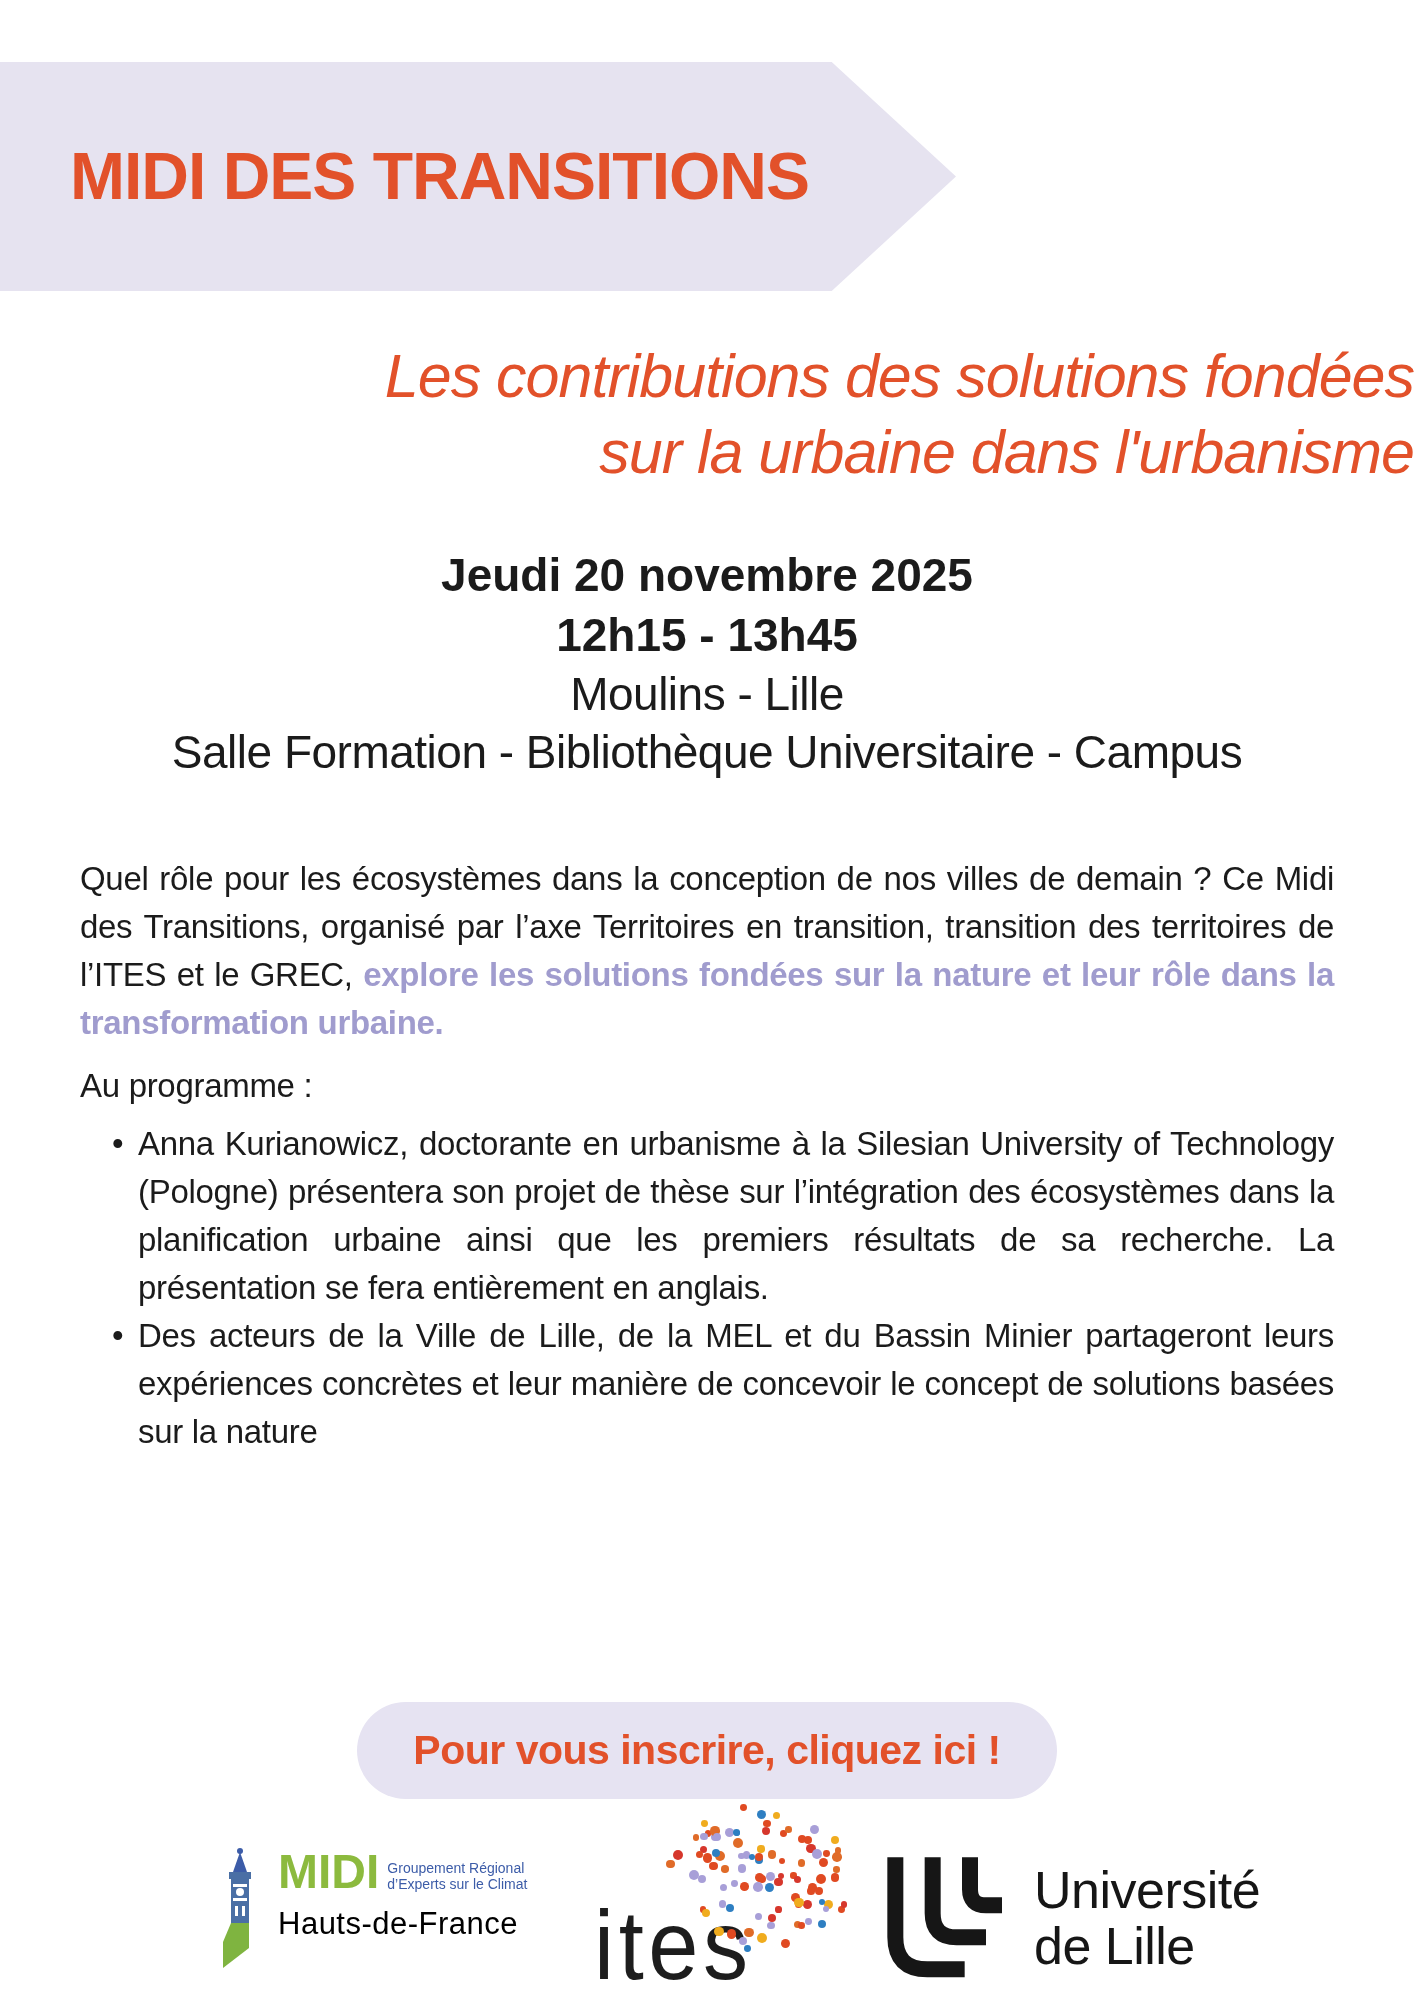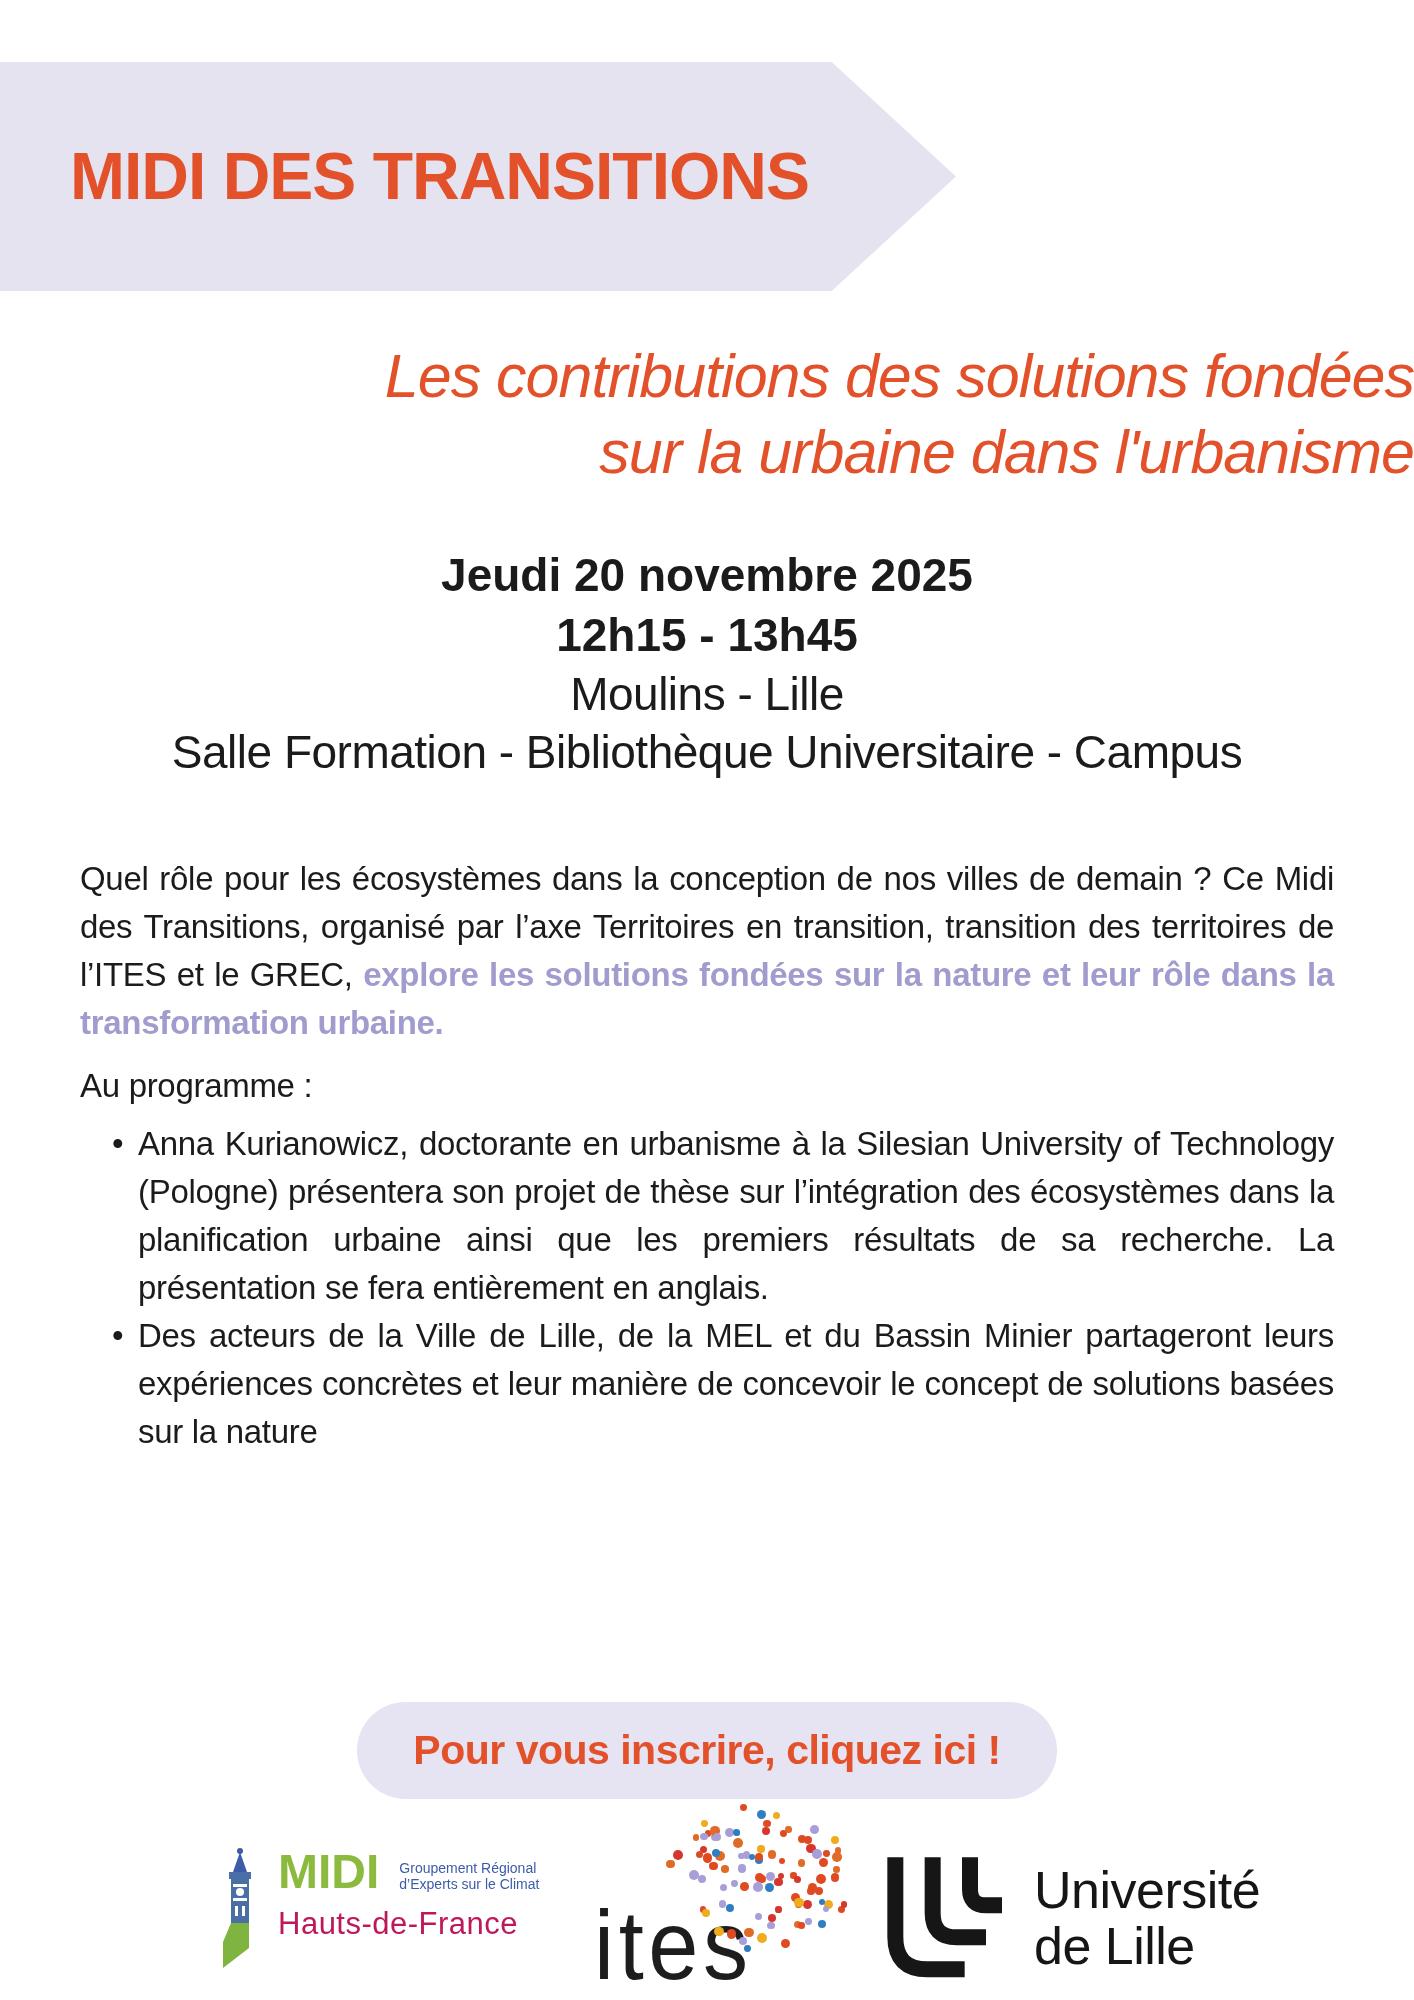--- a/index.html
+++ b/index.html
@@ -38,22 +38,22 @@
   
   .pill{position:absolute;top:1702px;left:50%;transform:translateX(-50%);width:700px;height:97px;
         background:#E6E3F2;border-radius:49px;text-align:center;cursor:pointer;display:block;text-decoration:none;}
   .pill span{line-height:97px;font-size:41px;font-weight:700;color:#E2512A;letter-spacing:-0.5px;}
 
   
   .grec-logo{position:absolute;left:210px;top:1846px;display:flex;align-items:flex-start;}
   .grec-right{margin-left:6px;}
   .grec-row{display:flex;align-items:flex-end;}
   .grec-name{font-size:48px;font-weight:700;color:#8CBA3E;letter-spacing:0;line-height:52px;}
-  .grec-small{margin-left:20px;font-size:14px;line-height:16px;color:#3C5CA8;padding-bottom:6px;}
-  .grec-region{font-size:31px;color:#be185d;font-weight:500;margin-top:8px;letter-spacing:0.5px;}
+  .grec-small{margin-left:8px;font-size:14px;line-height:16px;color:#3C5CA8;padding-bottom:6px;}
+  .grec-region{font-size:31px;color:#000000;font-weight:500;margin-top:8px;letter-spacing:0.5px;}
 
   .ites-logo{position:absolute;left:588px;top:1812px;width:300px;height:192px;}
   .ites-text{position:absolute;left:6px;bottom:2px;font-size:98px;font-weight:300;color:#1d1d1d;
              letter-spacing:5px;transform:scaleX(0.92);transform-origin:left bottom;}
   .ites-dots{position:absolute;left:0;top:0;width:100%;height:100%;pointer-events:none;}
   .dot{position:absolute;border-radius:50%;}
 
   .udl-logo{position:absolute;left:882px;top:1852px;display:flex;align-items:center;}
   .udl-text{margin-left:24px;font-size:52px;line-height:56px;font-weight:500;color:#161616;letter-spacing:-0.5px;}
 </style>

